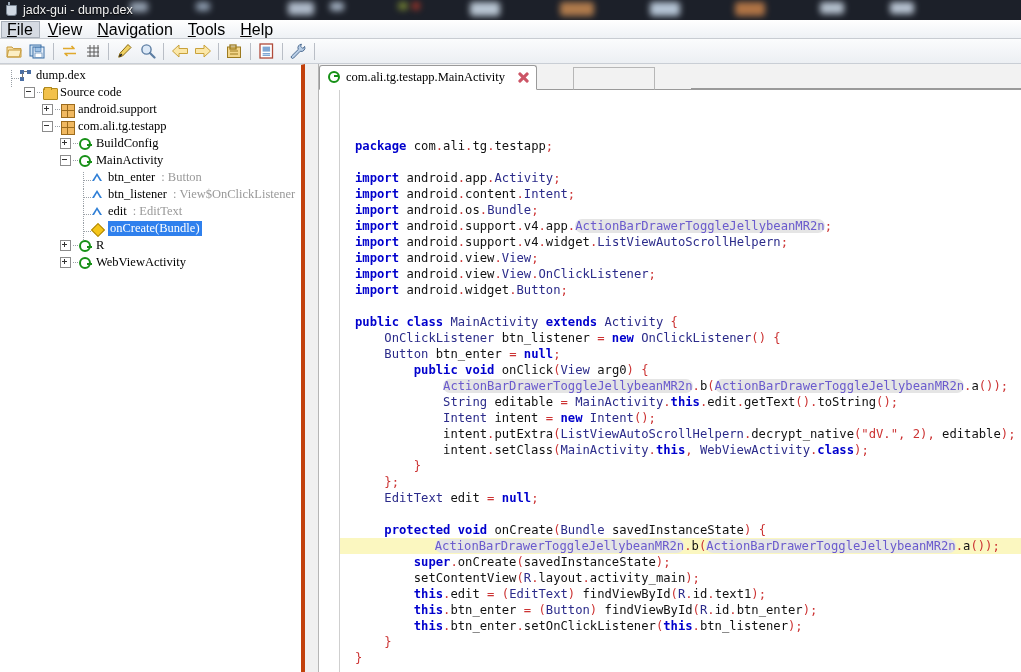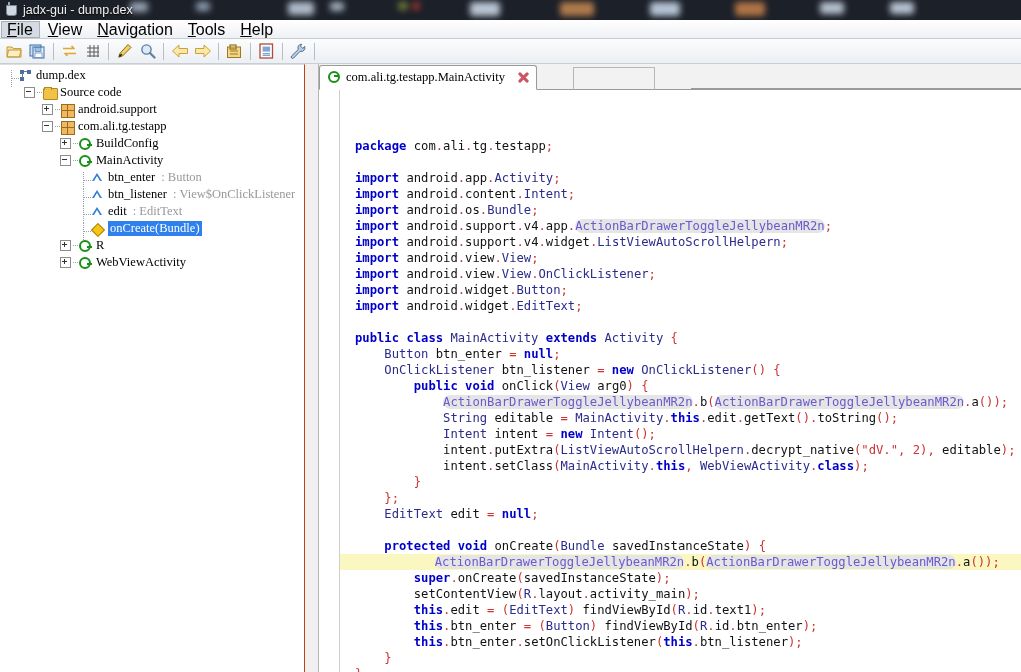--- a/index.html
+++ b/index.html
@@ -91,21 +91,21 @@
   
   #main-area{
     position:absolute; left:0; top:64px; width:1021px; height:608px;
     background:#f2f2f2;
   }
 
   
   #tree-panel{
     position:absolute; left:0; top:0; width:305px; height:608px;
     background:#ffffff;
-    border-right:1px solid #c2410c;
+    border-right:4px solid #c2410c;
     border-top:1px solid #dddddd;
     overflow:hidden;
     box-sizing:border-box;
   }
   #tree-root{ padding:2px 0 0 2px; }
 
   .trow{
     height:17px; display:flex; align-items:center;
     font-family:"Liberation Serif", serif;
     font-size:12.5px; color:#000;
@@ -582,25 +582,24 @@
             <div class="cline"><span class="kw">package</span> <span class="pln">com</span><span class="pun">.</span><span class="pln">ali</span><span class="pun">.</span><span class="pln">tg</span><span class="pun">.</span><span class="pln">testapp</span><span class="pun">;</span></div>
             <div class="cline">&nbsp;</div>
             <div class="cline"><span class="kw">import</span> <span class="pln">android</span><span class="pun">.</span><span class="pln">app</span><span class="pun">.</span><span class="typ">Activity</span><span class="pun">;</span></div>
             <div class="cline"><span class="kw">import</span> <span class="pln">android</span><span class="pun">.</span><span class="pln">content</span><span class="pun">.</span><span class="typ">Intent</span><span class="pun">;</span></div>
             <div class="cline"><span class="kw">import</span> <span class="pln">android</span><span class="pun">.</span><span class="pln">os</span><span class="pun">.</span><span class="typ">Bundle</span><span class="pun">;</span></div>
             <div class="cline"><span class="kw">import</span> <span class="pln">android</span><span class="pun">.</span><span class="pln">support</span><span class="pun">.</span><span class="pln">v4</span><span class="pun">.</span><span class="pln">app</span><span class="pun">.</span><span class="cls occ">ActionBarDrawerToggleJellybeanMR2n</span><span class="pun">;</span></div>
             <div class="cline"><span class="kw">import</span> <span class="pln">android</span><span class="pun">.</span><span class="pln">support</span><span class="pun">.</span><span class="pln">v4</span><span class="pun">.</span><span class="pln">widget</span><span class="pun">.</span><span class="typ">ListViewAutoScrollHelpern</span><span class="pun">;</span></div>
             <div class="cline"><span class="kw">import</span> <span class="pln">android</span><span class="pun">.</span><span class="pln">view</span><span class="pun">.</span><span class="typ">View</span><span class="pun">;</span></div>
             <div class="cline"><span class="kw">import</span> <span class="pln">android</span><span class="pun">.</span><span class="pln">view</span><span class="pun">.</span><span class="typ">View</span><span class="pun">.</span><span class="typ">OnClickListener</span><span class="pun">;</span></div>
             <div class="cline"><span class="kw">import</span> <span class="pln">android</span><span class="pun">.</span><span class="pln">widget</span><span class="pun">.</span><span class="typ">Button</span><span class="pun">;</span></div>
-            <div class="cline"><span class="kw">import</span> <span class="pln">android</span><span class="pun">.</span><span class="pln">widget</span><span class="pun">.</span><span class="typ">EditText</span><span class="pun">;</span></div>
             <div class="cline">&nbsp;</div>
             <div class="cline"><span class="kw">public</span> <span class="kw">class</span> <span class="typ">MainActivity</span> <span class="kw">extends</span> <span class="typ">Activity</span> <span class="pun">{</span></div>
+            <div class="cline">    <span class="typ">OnClickListener</span> <span class="pln">btn_listener</span> <span class="pun">=</span> <span class="kw">new</span> <span class="typ">OnClickListener</span><span class="pun">(</span><span class="pun">)</span> <span class="pun">{</span></div>
             <div class="cline">    <span class="typ">Button</span> <span class="pln">btn_enter</span> <span class="pun">=</span> <span class="kw">null</span><span class="pun">;</span></div>
-            <div class="cline">    <span class="typ">OnClickListener</span> <span class="pln">btn_listener</span> <span class="pun">=</span> <span class="kw">new</span> <span class="typ">OnClickListener</span><span class="pun">(</span><span class="pun">)</span> <span class="pun">{</span></div>
             <div class="cline">        <span class="kw">public</span> <span class="kw">void</span> <span class="pln">onClick</span><span class="pun">(</span><span class="typ">View</span> <span class="pln">arg0</span><span class="pun">)</span> <span class="pun">{</span></div>
             <div class="cline">            <span class="cls occ">ActionBarDrawerToggleJellybeanMR2n</span><span class="pun">.</span><span class="pln">b</span><span class="pun">(</span><span class="cls occ">ActionBarDrawerToggleJellybeanMR2n</span><span class="pun">.</span><span class="pln">a</span><span class="pun">(</span><span class="pun">)</span><span class="pun">)</span><span class="pun">;</span></div>
             <div class="cline">            <span class="typ">String</span> <span class="pln">editable</span> <span class="pun">=</span> <span class="typ">MainActivity</span><span class="pun">.</span><span class="kw">this</span><span class="pun">.</span><span class="pln">edit</span><span class="pun">.</span><span class="pln">getText</span><span class="pun">(</span><span class="pun">)</span><span class="pun">.</span><span class="pln">toString</span><span class="pun">(</span><span class="pun">)</span><span class="pun">;</span></div>
             <div class="cline">            <span class="typ">Intent</span> <span class="pln">intent</span> <span class="pun">=</span> <span class="kw">new</span> <span class="typ">Intent</span><span class="pun">(</span><span class="pun">)</span><span class="pun">;</span></div>
             <div class="cline">            <span class="pln">intent</span><span class="pun">.</span><span class="pln">putExtra</span><span class="pun">(</span><span class="typ">ListViewAutoScrollHelpern</span><span class="pun">.</span><span class="pln">decrypt_native</span><span class="pun">(</span><span class="str">"dV."</span><span class="pun">,</span> <span class="num">2</span><span class="pun">)</span><span class="pun">,</span> <span class="pln">editable</span><span class="pun">)</span><span class="pun">;</span></div>
             <div class="cline">            <span class="pln">intent</span><span class="pun">.</span><span class="pln">setClass</span><span class="pun">(</span><span class="typ">MainActivity</span><span class="pun">.</span><span class="kw">this</span><span class="pun">,</span> <span class="typ">WebViewActivity</span><span class="pun">.</span><span class="kw">class</span><span class="pun">)</span><span class="pun">;</span></div>
             <div class="cline">        <span class="pun">}</span></div>
             <div class="cline">    <span class="pun">}</span><span class="pun">;</span></div>
             <div class="cline">    <span class="typ">EditText</span> <span class="pln">edit</span> <span class="pun">=</span> <span class="kw">null</span><span class="pun">;</span></div>
             <div class="cline">&nbsp;</div>

